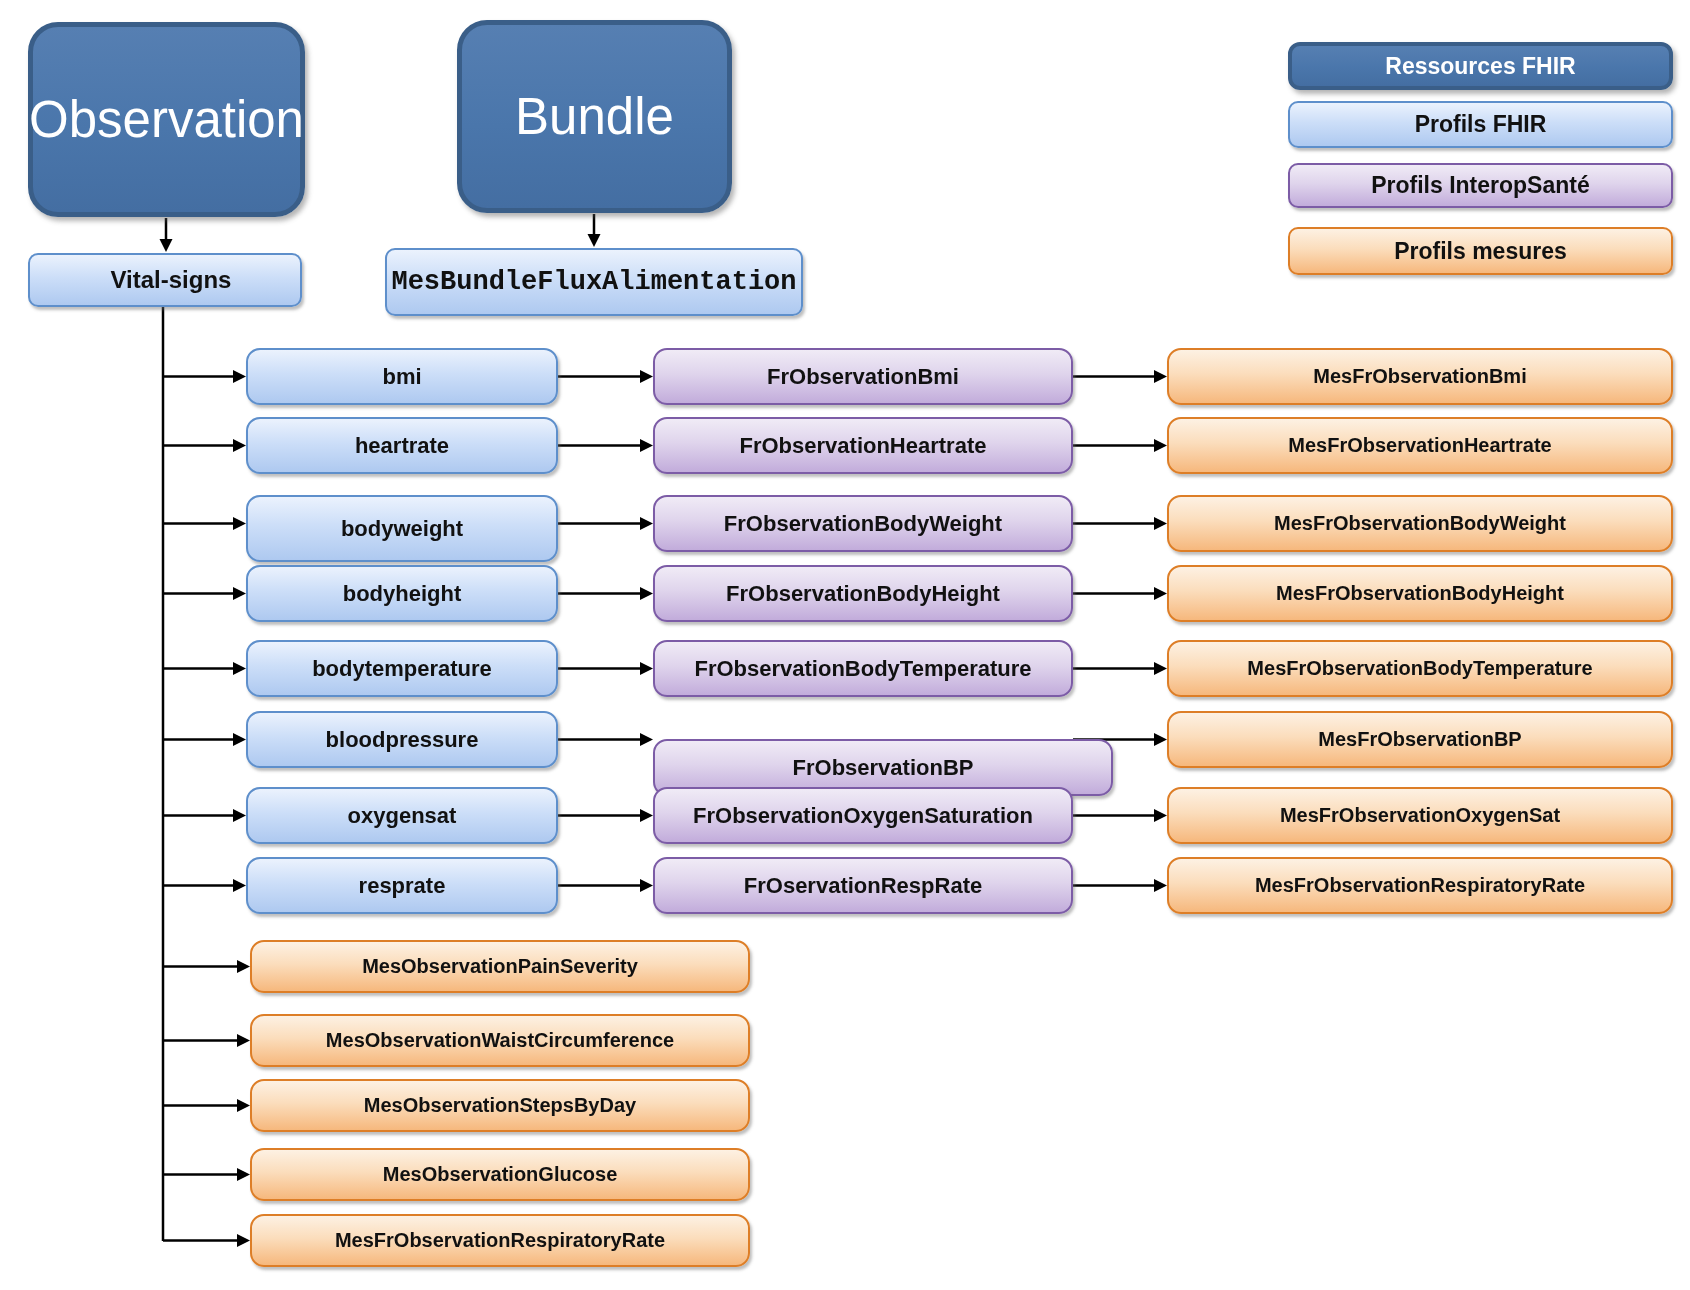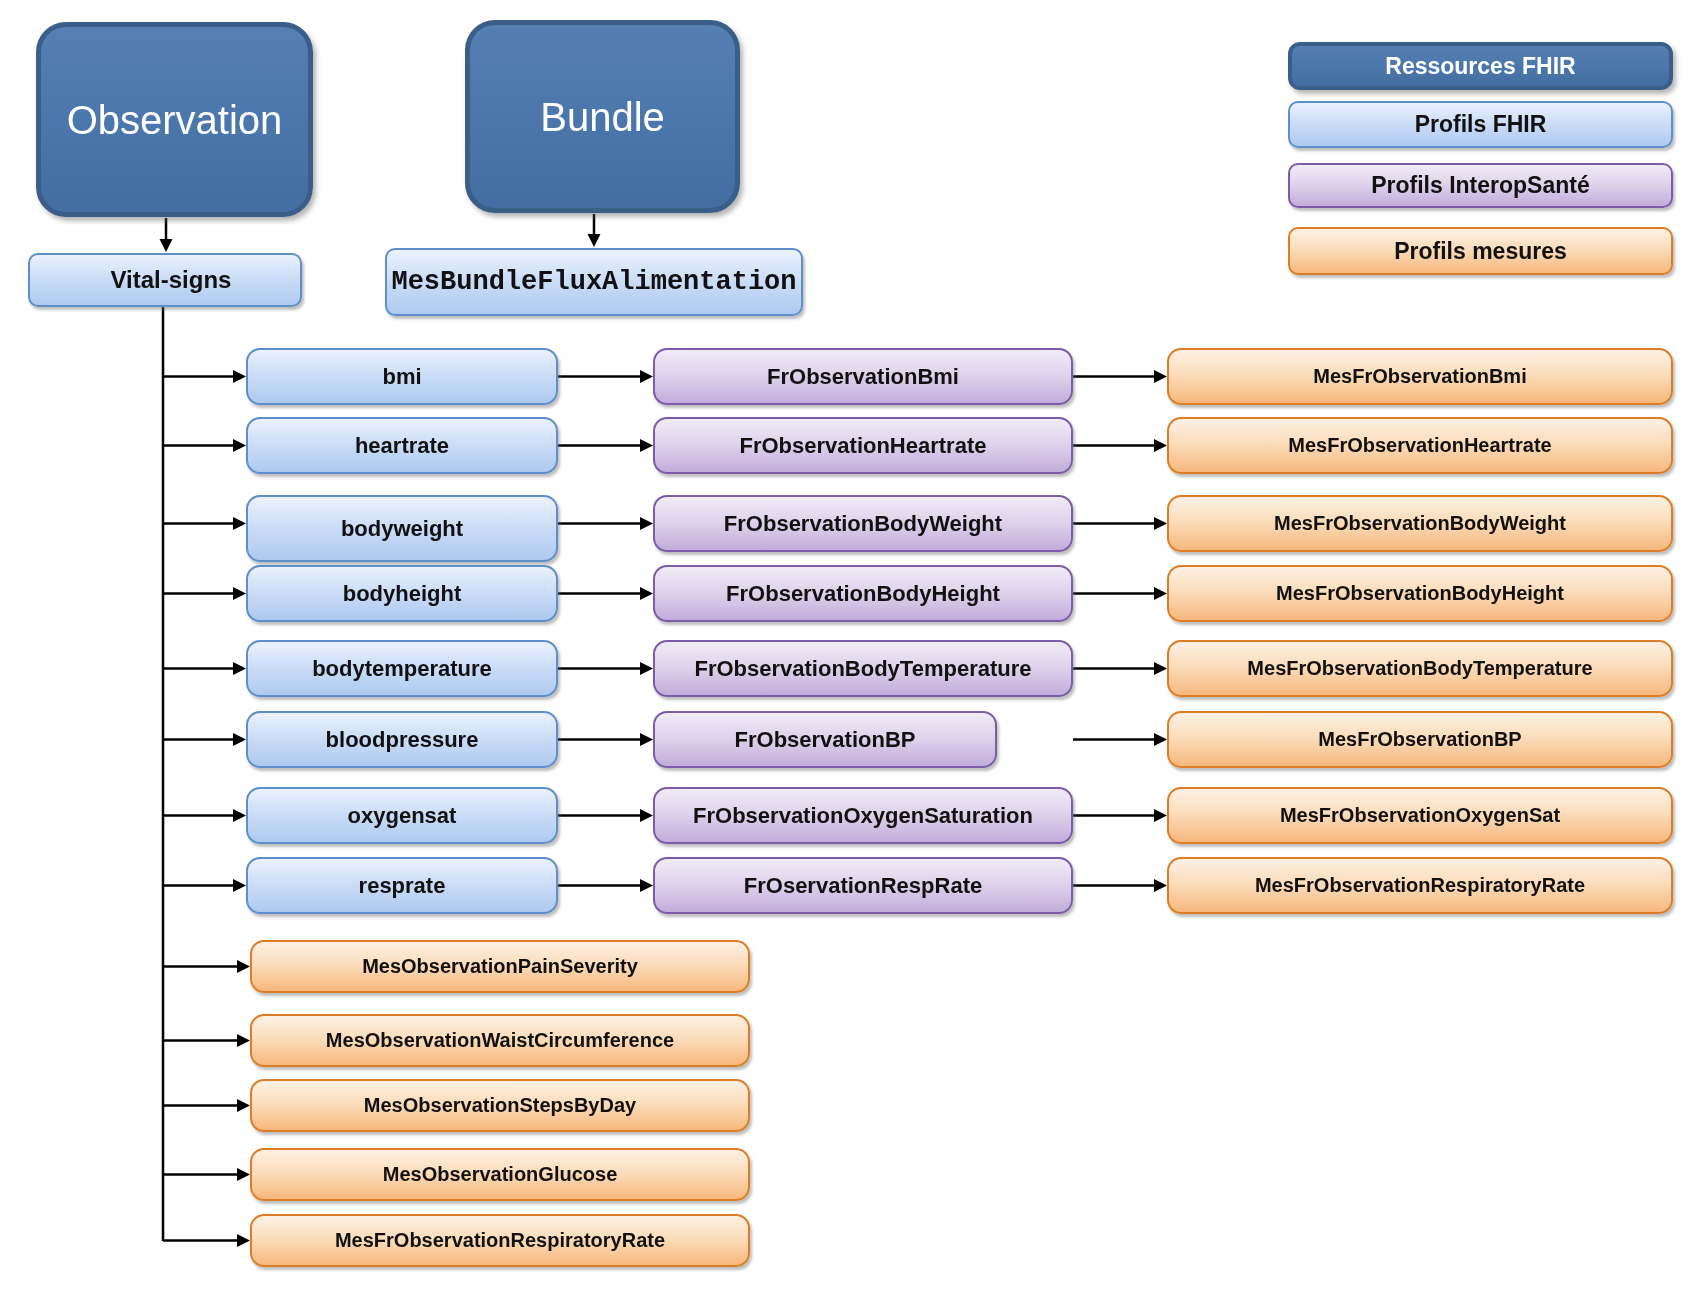--- a/index.html
+++ b/index.html
@@ -28,21 +28,21 @@
     background:linear-gradient(180deg,#F0EBF6 0%,#DFD4EC 45%,#C2ACDB 100%);
     border:2.5px solid #7C5CA6;border-radius:14px;
     box-shadow:2px 3px 3px rgba(110,110,110,.45);
   }
   
   .grad-orange{
     background:linear-gradient(180deg,#FDF1E3 0%,#FBDDBC 45%,#F6B87D 100%);
     border:2px solid #DD7E27;border-radius:14px;
     box-shadow:2px 3px 3px rgba(110,110,110,.45);
   }
-  .fs40{font-size:40px;font-weight:400;margin-left:8px;}
+  .fs40{font-size:51px;font-weight:400;}
   .fs27{font-size:27px;font-weight:700;}
   .fs24{font-size:24px;font-weight:700;}
   .fs23{font-size:23px;font-weight:700;text-align:right;}
   .fs22{font-size:22px;font-weight:700;}
   .fs20{font-size:20px;font-weight:700;}
   #obs-box{left:28px;top:22px;width:277px;height:195px;}
   #bundle-box{left:457px;top:20px;width:275px;height:193px;}
   #vital-box{left:28px;top:253px;width:274px;height:54px;border-radius:10px;padding-left:12px;}
   #mesbundle-box{left:385px;top:248px;width:418px;height:68px;border-radius:10px;font-family:Liberation Mono, monospace;}
   .legend-item{left:1288px;width:385px;border-radius:10px;}
@@ -148,21 +148,21 @@
       <div class="box grad-blue fs22" style="left: 246px; top: 495px; width: 312px; height: 67px;">bodyweight</div>
       <div class="box grad-purple fs22" style="left: 653px; top: 495px; width: 420px; height: 57px;">FrObservationBodyWeight</div>
       <div class="box grad-orange fs20" style="left: 1167px; top: 495px; width: 506px; height: 57px;">MesFrObservationBodyWeight</div>
       <div class="box grad-blue fs22" style="left: 246px; top: 565px; width: 312px; height: 57px;">bodyheight</div>
       <div class="box grad-purple fs22" style="left: 653px; top: 565px; width: 420px; height: 57px;">FrObservationBodyHeight</div>
       <div class="box grad-orange fs20" style="left: 1167px; top: 565px; width: 506px; height: 57px;">MesFrObservationBodyHeight</div>
       <div class="box grad-blue fs22" style="left: 246px; top: 640px; width: 312px; height: 57px;">bodytemperature</div>
       <div class="box grad-purple fs22" style="left: 653px; top: 640px; width: 420px; height: 57px;">FrObservationBodyTemperature</div>
       <div class="box grad-orange fs20" style="left: 1167px; top: 640px; width: 506px; height: 57px;">MesFrObservationBodyTemperature</div>
       <div class="box grad-blue fs22" style="left: 246px; top: 711px; width: 312px; height: 57px;">bloodpressure</div>
-      <div class="box grad-purple fs22" style="left: 653px; top: 711px; width: 344px; height: 57px;">FrObservationBP</div>
+      <div class="box grad-purple fs22" style="left: 653px; top: 739px; width: 460px; height: 57px;">FrObservationBP</div>
       <div class="box grad-orange fs20" style="left: 1167px; top: 711px; width: 506px; height: 57px;">MesFrObservationBP</div>
       <div class="box grad-blue fs22" style="left: 246px; top: 787px; width: 312px; height: 57px;">oxygensat</div>
       <div class="box grad-purple fs22" style="left: 653px; top: 787px; width: 420px; height: 57px;">FrObservationOxygenSaturation</div>
       <div class="box grad-orange fs20" style="left: 1167px; top: 787px; width: 506px; height: 57px;">MesFrObservationOxygenSat</div>
       <div class="box grad-blue fs22" style="left: 246px; top: 857px; width: 312px; height: 57px;">resprate</div>
       <div class="box grad-purple fs22" style="left: 653px; top: 857px; width: 420px; height: 57px;">FrOservationRespRate</div>
       <div class="box grad-orange fs20" style="left: 1167px; top: 857px; width: 506px; height: 57px;">MesFrObservationRespiratoryRate</div>
       <div class="box grad-orange fs20" style="left: 250px; top: 940px; width: 500px; height: 53px;">MesObservationPainSeverity</div>
       <div class="box grad-orange fs20" style="left: 250px; top: 1014px; width: 500px; height: 53px;">MesObservationWaistCircumference</div>
       <div class="box grad-orange fs20" style="left: 250px; top: 1079px; width: 500px; height: 53px;">MesObservationStepsByDay</div>

